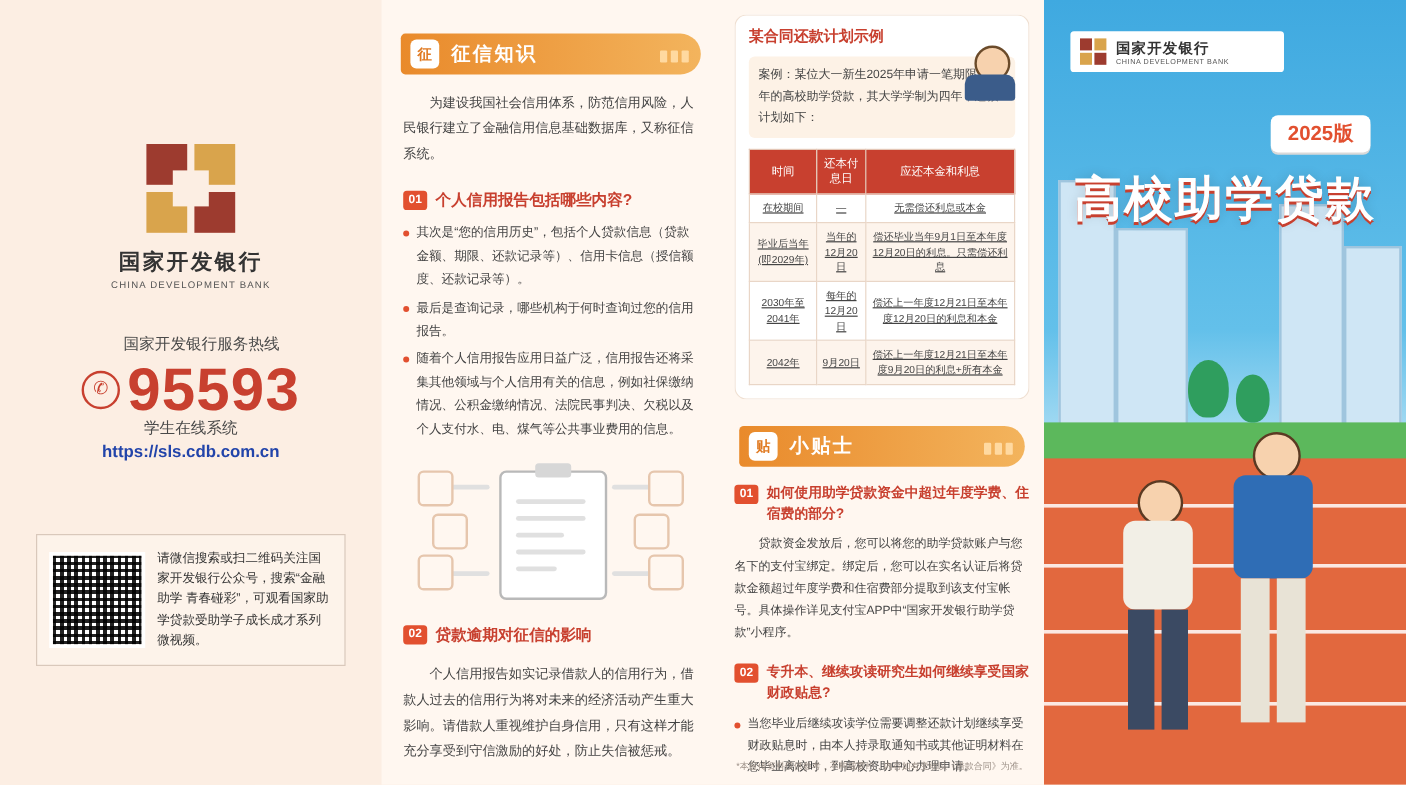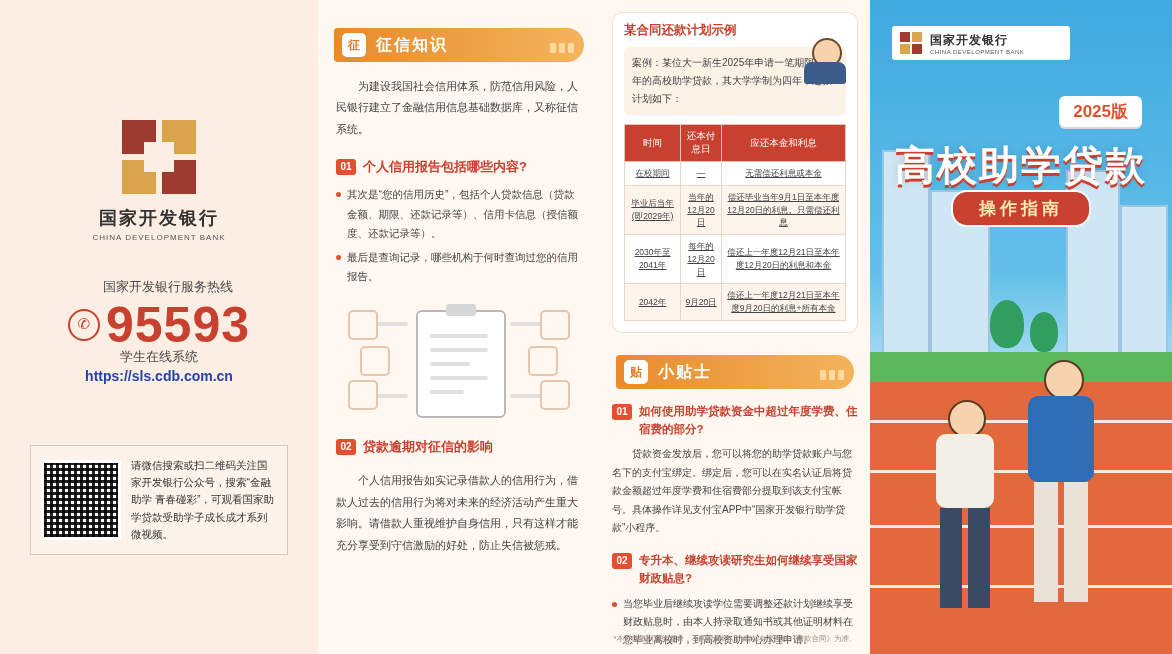--- a/index.html
+++ b/index.html
@@ -160,20 +160,21 @@
 
     <div class="para">为建设我国社会信用体系，防范信用风险，人民银行建立了金融信用信息基础数据库，又称征信系统。</div>
 
     <div class="sub-head">
       <div class="sub-no">01</div>
       <div class="sub-txt">个人信用报告包括哪些内容?</div>
     </div>
     <ul class="bullets">
       <li>其次是“您的信用历史”，包括个人贷款信息（贷款金额、期限、还款记录等）、信用卡信息（授信额度、还款记录等）。</li>
       <li>最后是查询记录，哪些机构于何时查询过您的信用报告。</li>
+      <li>随着个人信用报告应用日益广泛，信用报告还将采集其他领域与个人信用有关的信息，例如社保缴纳情况、公积金缴纳情况、法院民事判决、欠税以及个人支付水、电、煤气等公共事业费用的信息。</li>
     </ul>
 
     <div class="illus1">
       <div class="ln" style="left:10px;top:20px;width:54px;"></div>
       <div class="ln" style="left:166px;top:20px;width:54px;"></div>
       <div class="ln" style="left:10px;top:92px;width:54px;"></div>
       <div class="ln" style="left:166px;top:92px;width:54px;"></div>
       <div class="node" style="left:4px;top:8px;"></div>
       <div class="node" style="left:4px;top:78px;"></div>
       <div class="node" style="right:4px;top:8px;"></div>
@@ -303,18 +304,15 @@
           <i class="d"></i>
       </div>
       <div>
         <div class="t1">国家开发银行</div>
         <div class="t2">CHINA DEVELOPMENT BANK</div>
       </div>
     </div>
 
     <div class="yearbadge">2025版</div>
     <div class="cover-title">高校助学贷款</div>
-    <div class="cover-sub">
-      <span>操作指南</span>
-    </div>
   </div>
 
 </div>
 
 </body></html>

